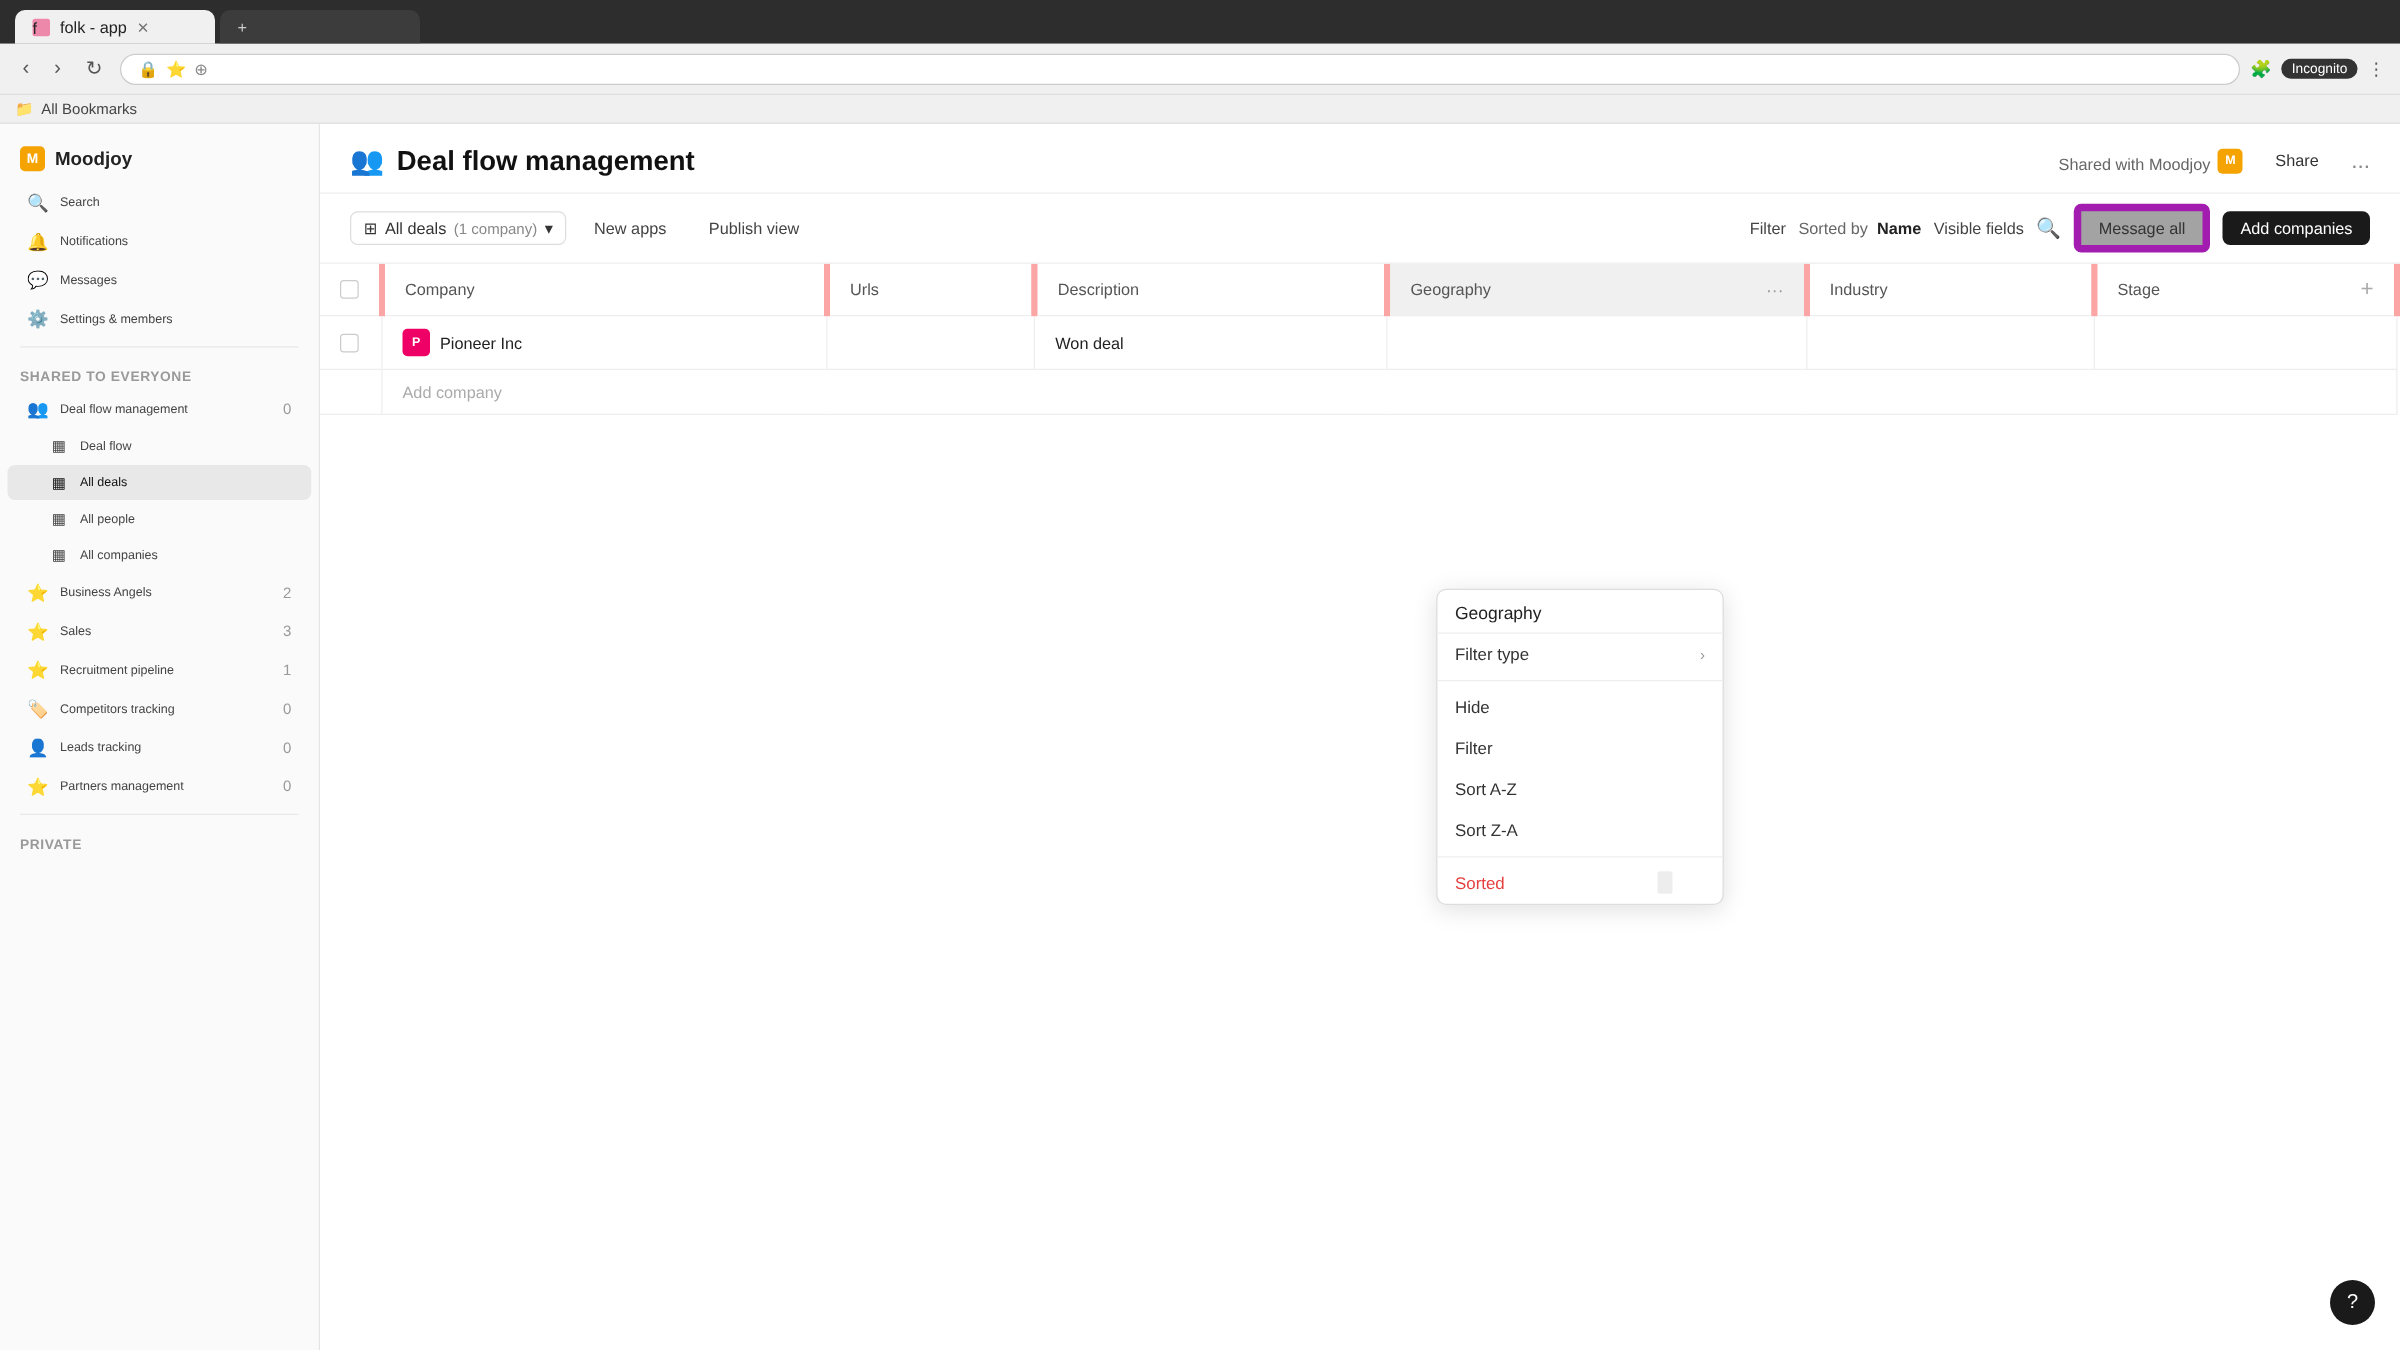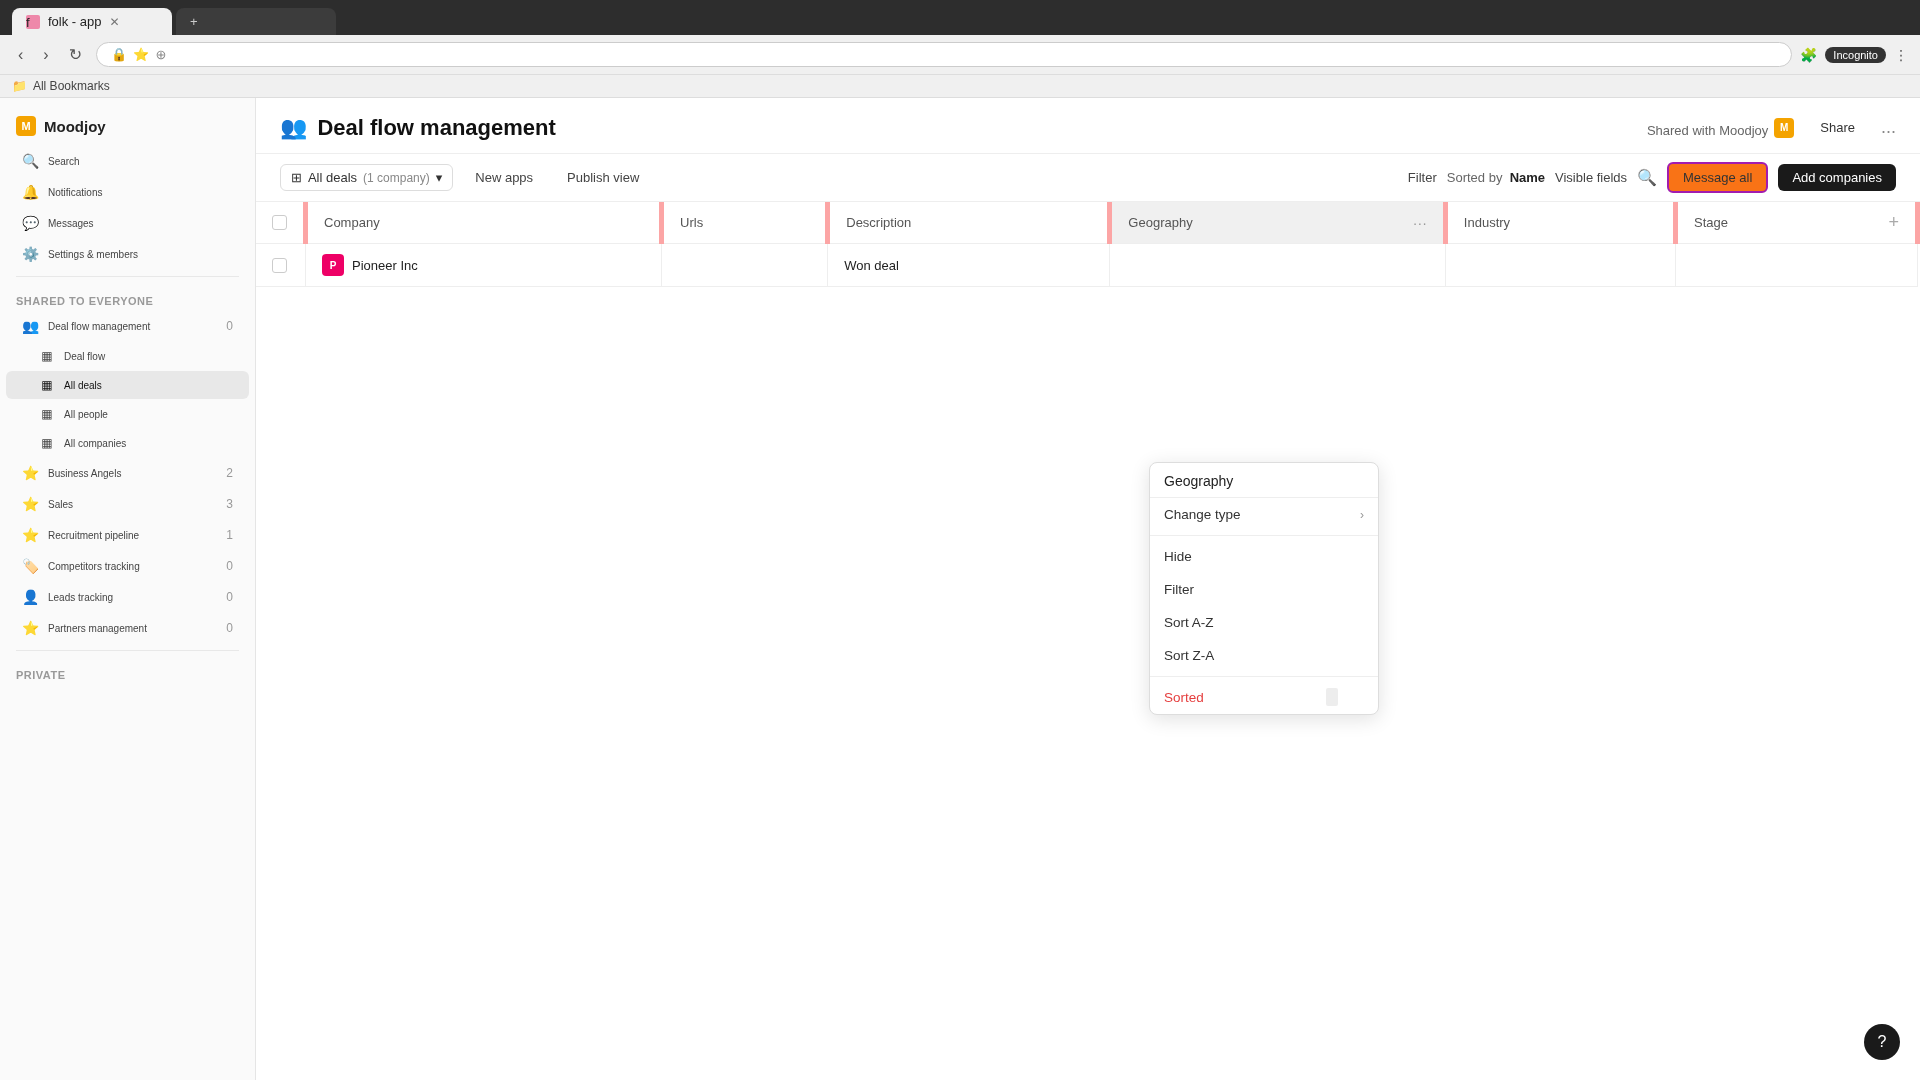--- a/index.html
+++ b/index.html
@@ -56,21 +56,21 @@
     .view-selector .view-name { font-weight: 500; }
     .view-count { color: #888; font-size: 12px; }
     .toolbar-btn { padding: 5px 12px; border: none; background: none; cursor: pointer; color: #444; font-size: 13px; border-radius: 6px; }
     .toolbar-spacer { flex: 1; }
     .filter-btn { color: #444; font-size: 13px; cursor: pointer; }
     .sorted-by { color: #666; font-size: 13px; }
     .sorted-by strong { color: #222; }
     .visible-fields-btn { color: #444; font-size: 13px; cursor: pointer; }
     .search-icon-btn { color: #555; cursor: pointer; font-size: 16px; }
     .action-btn { padding: 6px 14px; border-radius: 6px; cursor: pointer; font-size: 13px; font-weight: 500; border: none; }
-    .message-all-btn { background: #f97316; border: 2px solid #a21caf; color: #333; }
+    .message-all-btn { background: #a3a3a3; border: 6px solid #a21caf; color: #333; }
     .add-btn { background: #1a1a1a; color: white; text-align: center; }
 
     
     .table-container { flex: 1; overflow: auto; position: relative; }
     table { width: 100%; border-collapse: collapse; font-size: 13px; }
     table th { text-align: left; padding: 10px 16px; border-bottom: 1px solid #eee; border-right: 5px solid #fca5a5; color: #555; font-weight: 500; font-size: 13px; background: white; position: sticky; top: 0; z-index: 1; white-space: nowrap; }
     table th:first-child { width: 40px; }
     table td { padding: 10px 16px; border-bottom: 1px solid #eee; border-right: 1px solid #eee; color: #222; }
     table td:first-child { width: 40px; text-align: center; }
     .company-cell { display: flex; align-items: center; gap: 8px; }
@@ -291,29 +291,33 @@
                 <div class="company-avatar">P</div>
                 <span>Pioneer Inc</span>
               </div>
             </td>
             <td></td>
             <td>Won deal</td>
             <td></td>
             <td></td>
             <td></td>
           </tr>
+          <tr class="add-company-row">
+            <td></td>
+            <td colspan="6">Add company</td>
+          </tr>
         </tbody>
       </table>
 
       <div class="context-menu">
         <div class="context-menu-header">
           <input class="context-menu-search" value="Geography" readonly="" style="">
         </div>
         <div class="context-menu-item">
-          <span>Change type</span>
+          <span>Filter type</span>
           <span class="chevron-right">›</span>
         </div>
         <div class="context-menu-divider"></div>
         <div class="context-menu-item">
           <span>Hide</span>
         </div>
         <div class="context-menu-item">
           <span>Filter</span>
         </div>
         <div class="context-menu-item">

